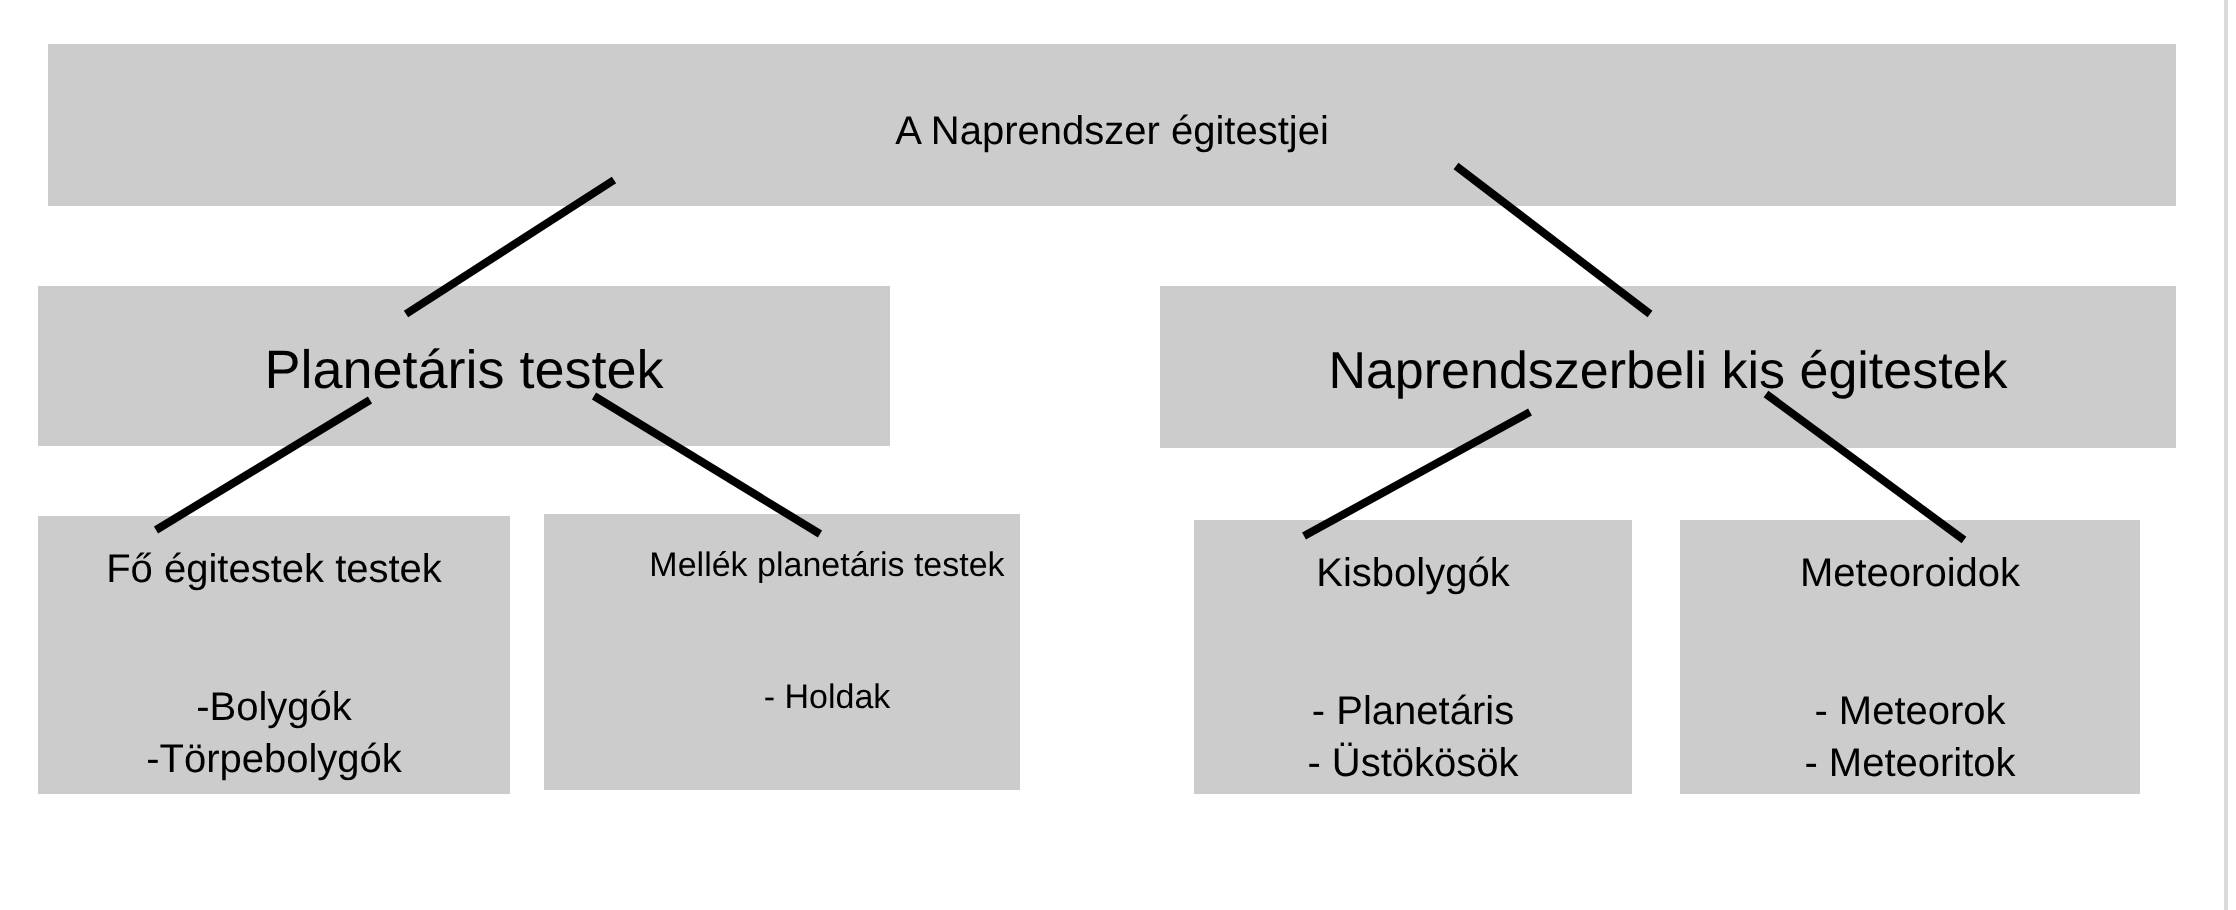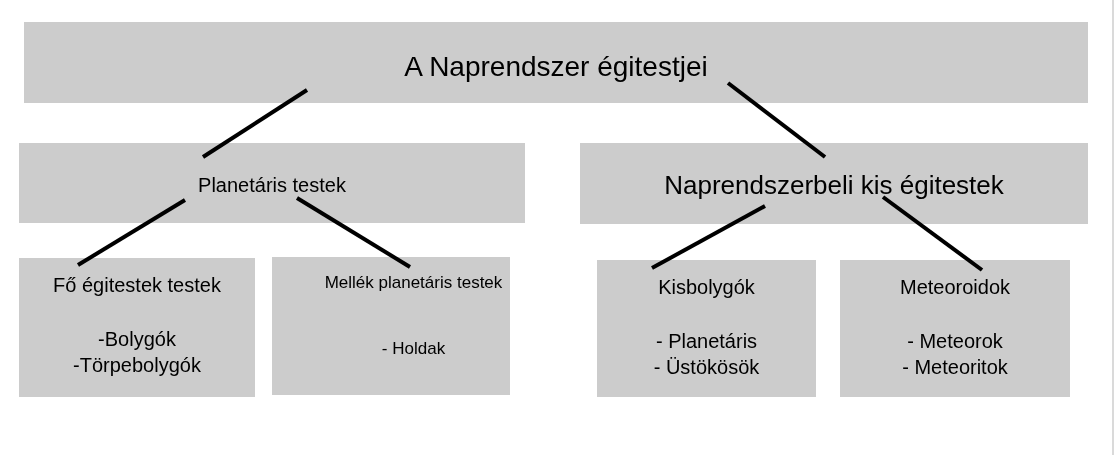--- a/index.html
+++ b/index.html
@@ -12,26 +12,26 @@
     font-family:"Liberation Sans", sans-serif;
     color:var(--text,#000000);
   }
   .box{
     position:absolute;
     background:var(--box-fill,#cccccc);
     display:flex;flex-direction:column;align-items:center;
     text-align:center;
     box-sizing:border-box;
   }
-  .lvl1{left:24px;top:22px;width:1064px;height:81px;justify-content:center;padding-top:8px;font-size:28px;}
-  .lvl2-left{left:19px;top:143px;width:506px;height:80px;justify-content:center;padding-top:4px;font-size:20px;}
+  .lvl1{left:24px;top:22px;width:1064px;height:81px;justify-content:center;padding-top:8px;font-size:20px;}
+  .lvl2-left{left:19px;top:143px;width:426px;height:80px;justify-content:center;padding-top:4px;font-size:27px;}
   .lvl2-right{left:580px;top:143px;width:508px;height:81px;justify-content:center;padding-top:4px;font-size:26px;}
   .lvl3{font-size:20px;}
   .lvl3 .box-title{margin-top:14px;line-height:26px;}
-  .lvl3 .box-items{margin-top:28px;line-height:26px;}
+  .lvl3 .box-items{margin-top:43px;line-height:26px;}
   .lvl3-fo{left:19px;top:258px;width:236px;height:139px;}
   .lvl3-mellek{left:272px;top:257px;width:238px;height:138px;font-size:17px;padding-left:45px;}
   .lvl3-mellek .box-title{margin-top:15px;line-height:22px;}
   .lvl3-mellek .box-items{margin-top:44px;line-height:22px;}
   .lvl3-kisbolygok{left:597px;top:260px;width:219px;height:137px;}
   .lvl3-meteoroidok{left:840px;top:260px;width:230px;height:137px;}
   .box-items div{white-space:pre;}
   .connector-layer{
     position:absolute;left:0;top:0;width:1118px;height:455px;
     pointer-events:none;z-index:5;

